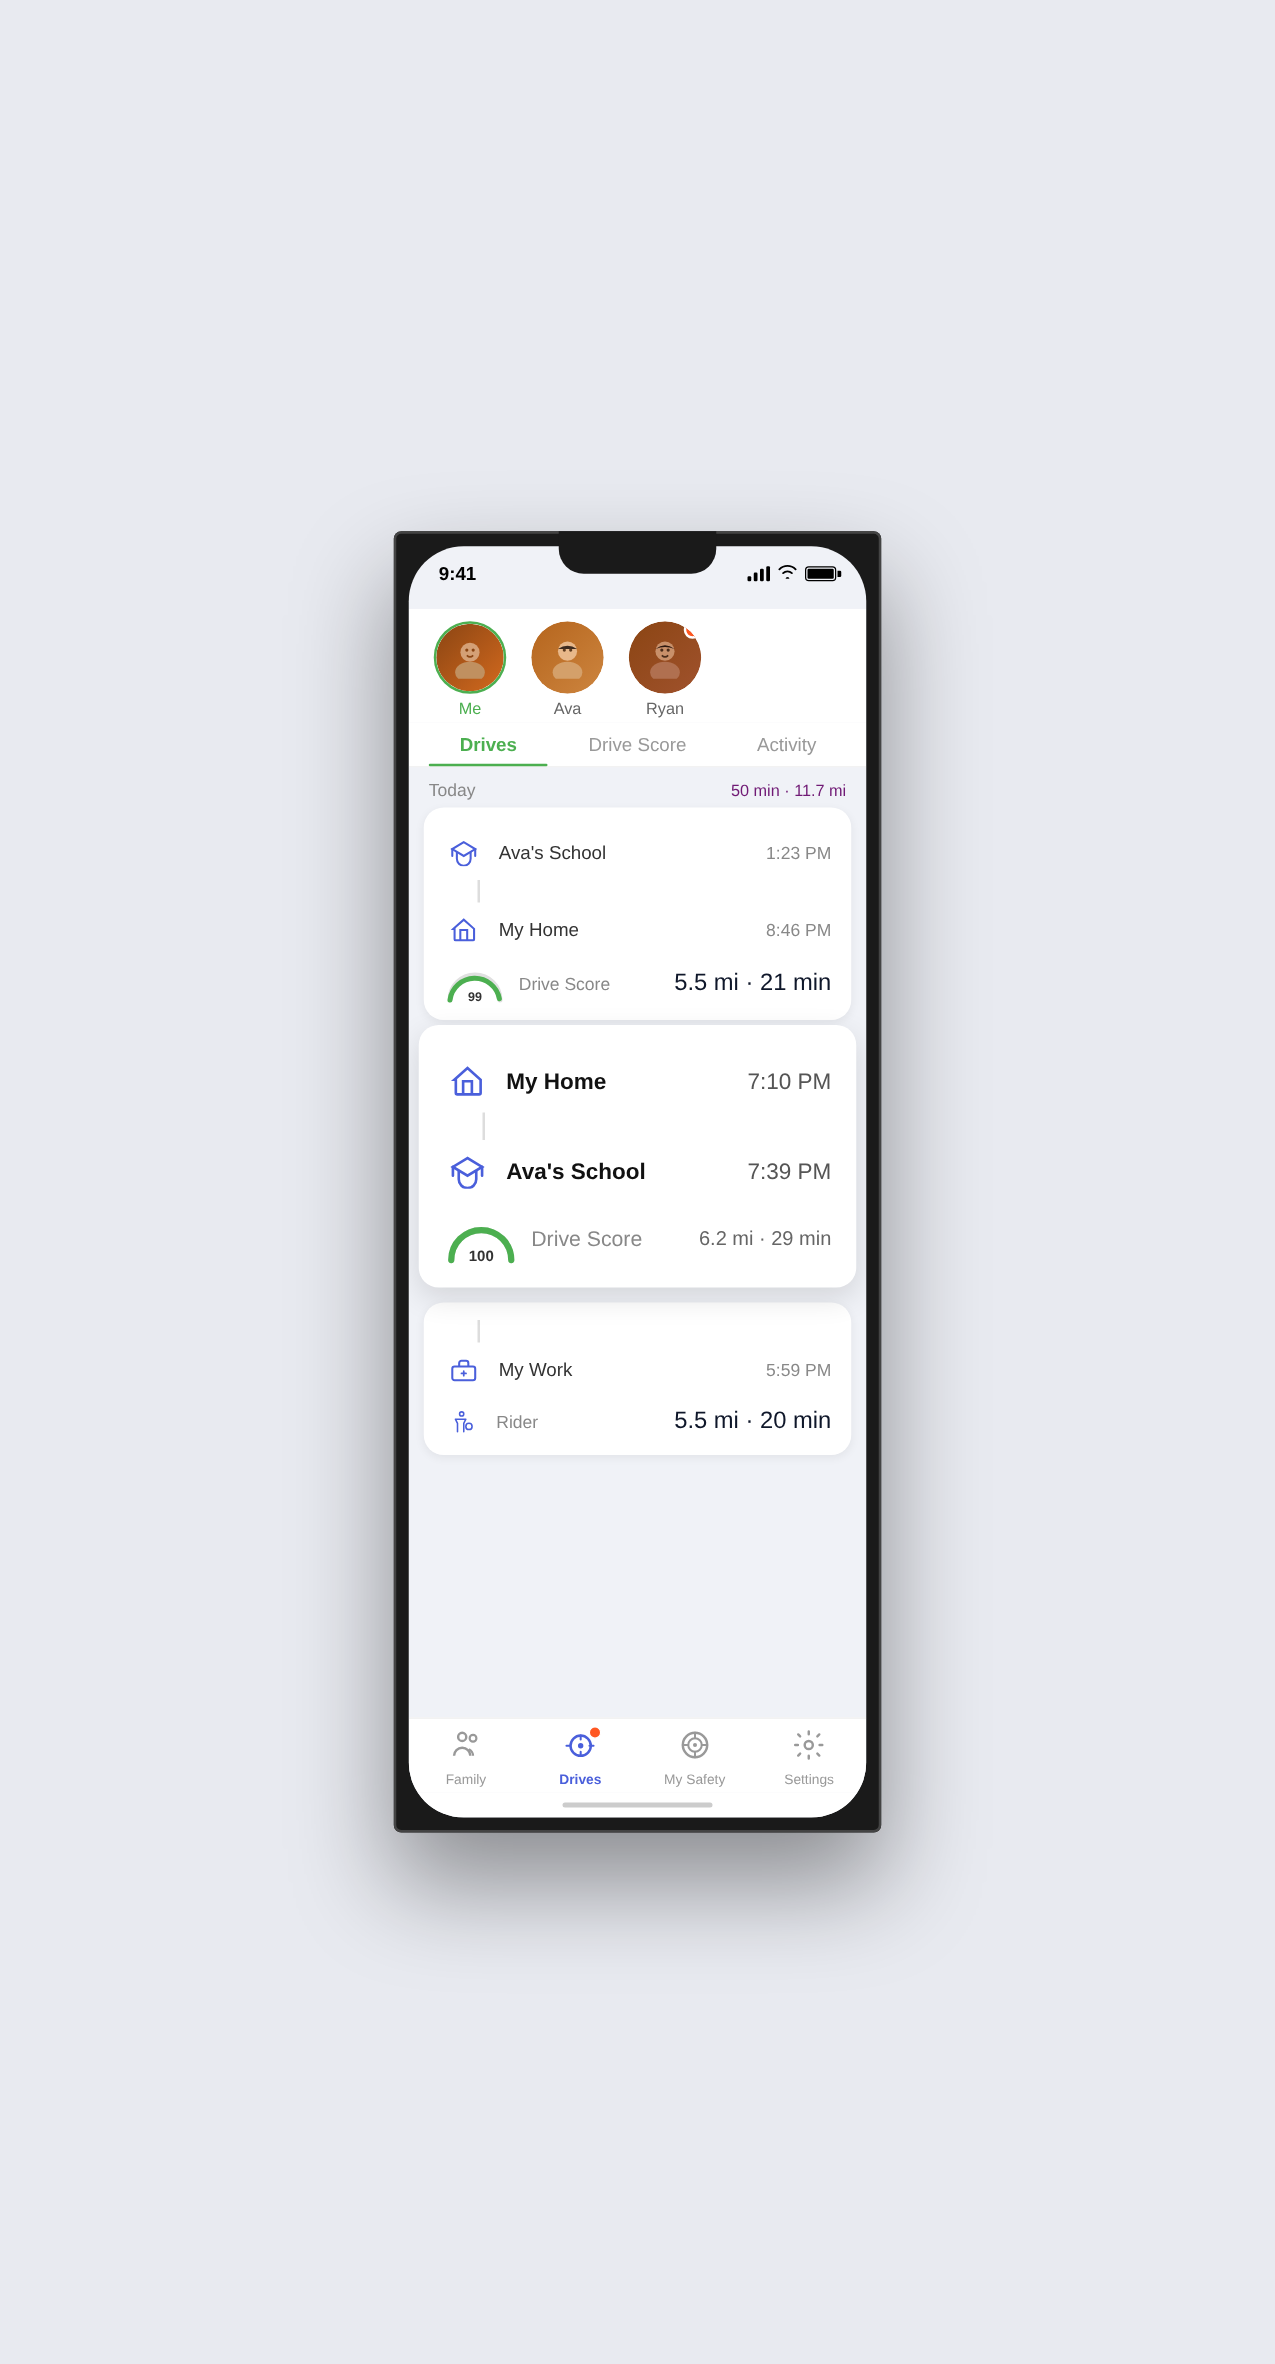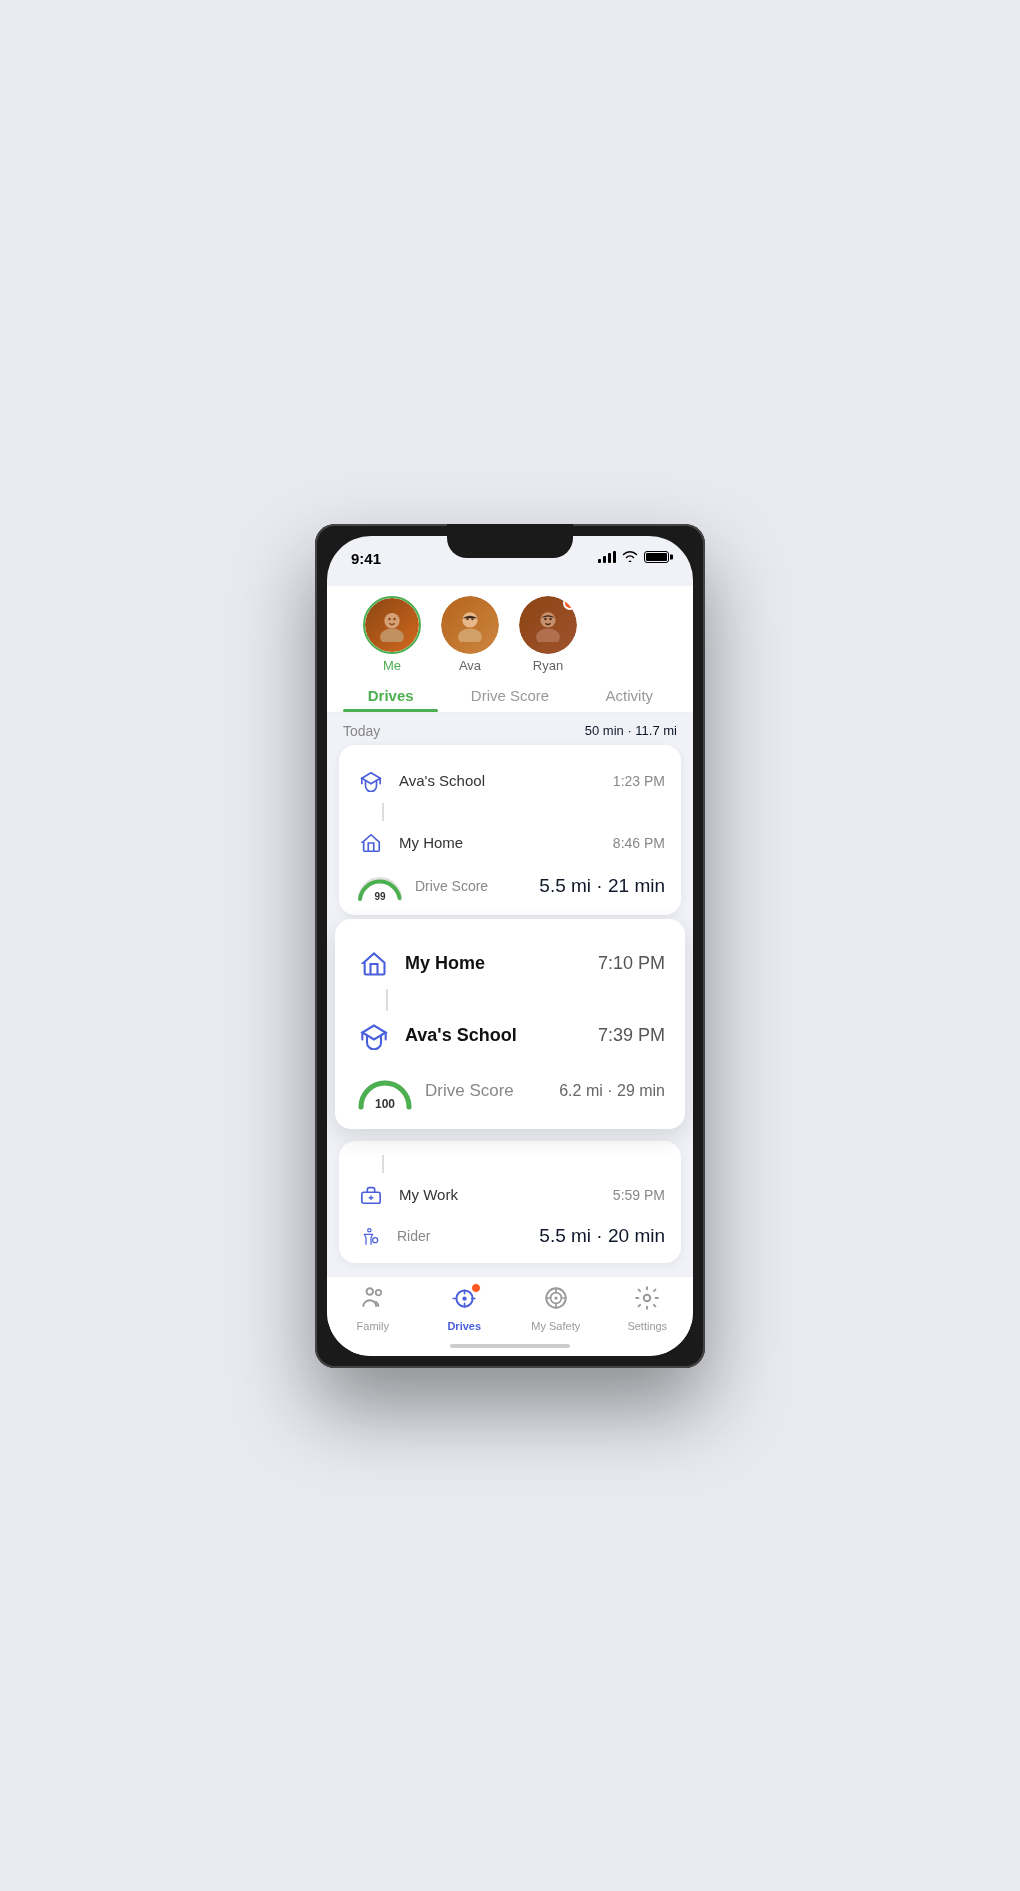--- a/index.html
+++ b/index.html
@@ -6,23 +6,23 @@
     body {
       background: #e8eaf0;
       display: flex;
       justify-content: center;
       align-items: center;
       min-height: 100vh;
       font-family: -apple-system, BlinkMacSystemFont, 'Segoe UI', sans-serif;
     }
     .phone-outer {
       width: 390px;
-      height: 844px;
+      height: 1041px;
       background: #1a1a1a;
-      border-radius: 20px;
+      border-radius: 6px;
       padding: 12px;
       box-shadow: 0 40px 80px rgba(0,0,0,0.4), inset 0 0 0 2px #444;
       position: relative;
     }
     .phone-screen {
       width: 100%;
       height: 100%;
       background: #f0f2f7;
       border-radius: 44px;
       overflow: hidden;
@@ -104,21 +104,21 @@
     
     .screen-content {
       flex: 1;
       overflow: hidden;
       display: flex;
       flex-direction: column;
     }
     
     .avatars-section {
       background: white;
-      padding: 10px 36px 0;
+      padding: 10px 20px 0;
       border-radius: 0;
     }
     .avatars-row {
       display: flex;
       gap: 20px;
       align-items: flex-start;
       margin-bottom: 4px;
     }
     .avatar-item {
       display: flex;
@@ -207,21 +207,21 @@
       align-items: center;
       padding: 10px 4px 6px;
     }
     .section-date {
       font-size: 14px;
       color: #888;
       font-weight: 500;
     }
     .section-stats {
       font-size: 13px;
-      color: #0f172a;
+      color: #701a75;
     }
     
     .drive-card {
       background: white;
       border-radius: 16px;
       padding: 14px 16px;
       margin-bottom: 8px;
       box-shadow: 0 2px 8px rgba(0,0,0,0.06);
     }
     .drive-card.featured {

